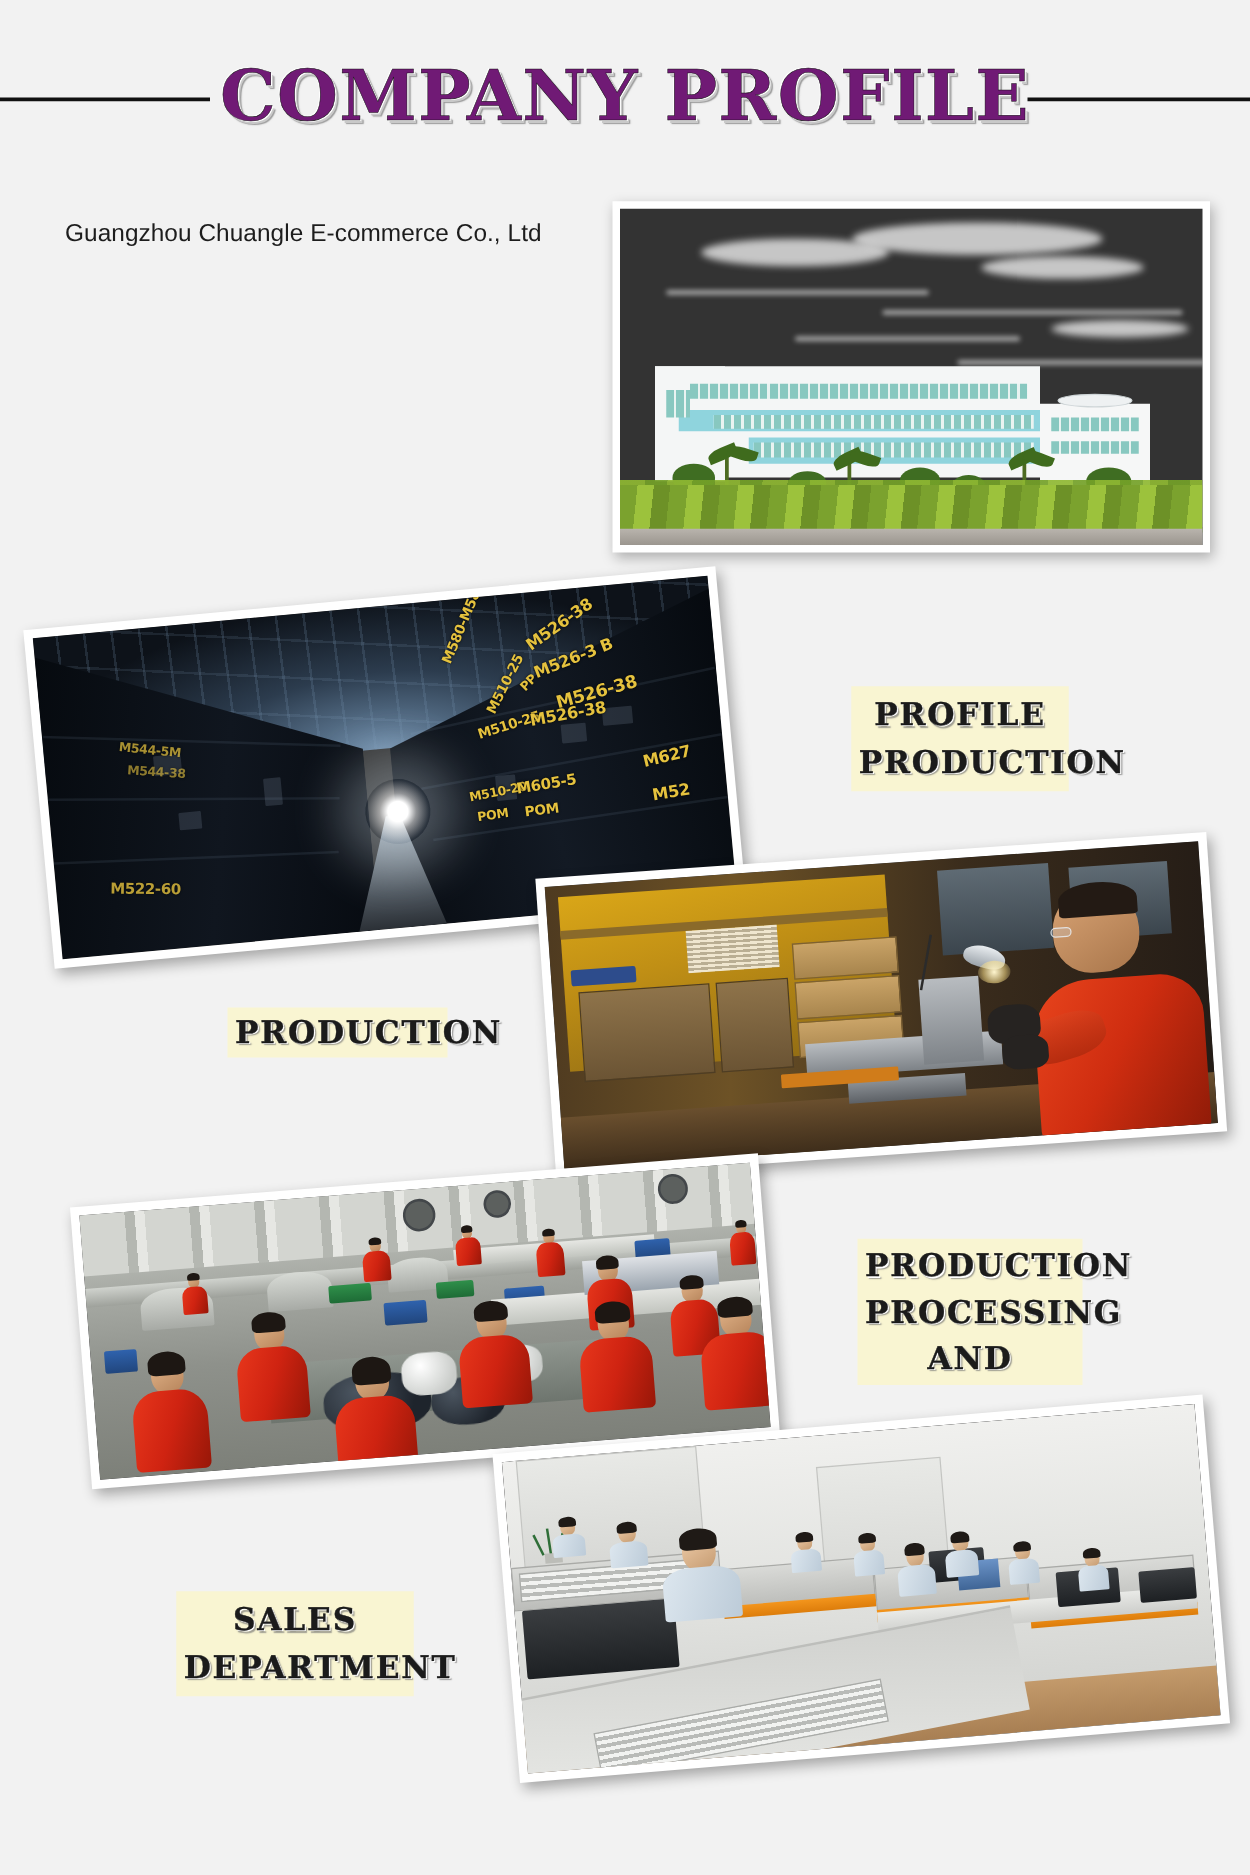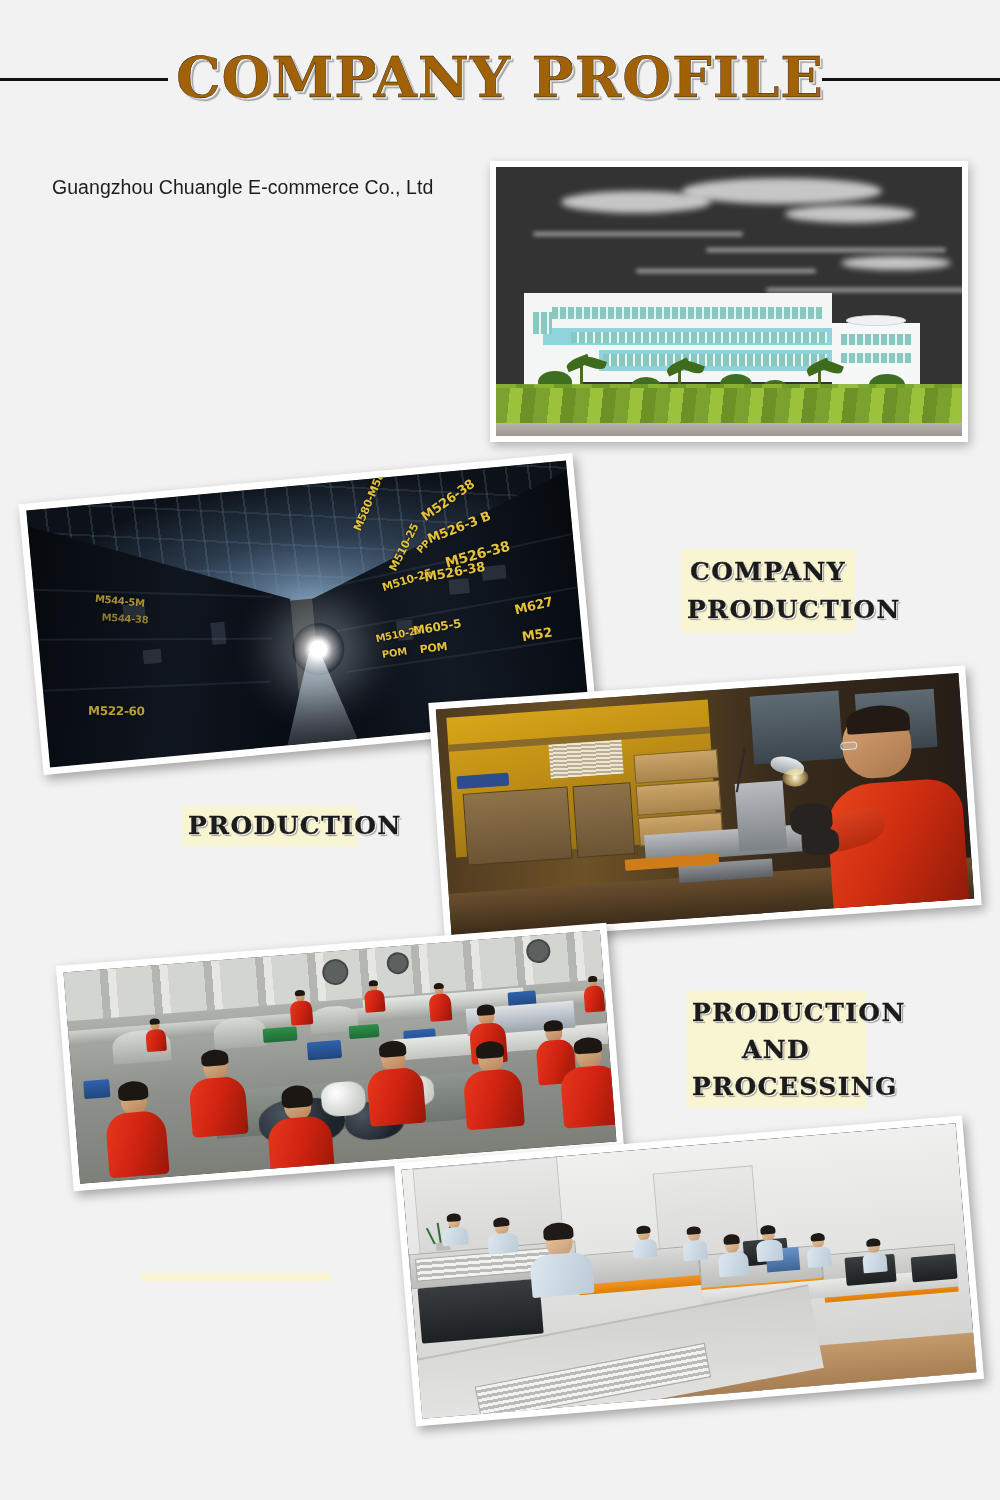--- a/index.html
+++ b/index.html
@@ -33,21 +33,21 @@
     position: absolute;
     top: 42px;
     left: 0;
     width: 1000px;
     text-align: center;
     font-family: "DejaVu Serif", "Liberation Serif", serif;
     font-size: 56px;
     line-height: 70px;
     font-weight: 700;
     letter-spacing: 1px;
-    color: #a16207;
+    color: #701a75;
     font-variant: small-caps;
     text-shadow:
        1px 1px 0 #ffffff,
        2px 2px 0 #c9c9c9,
        3px 3px 1px rgba(80,80,80,.55),
       -1px -1px 0 rgba(255,255,255,.85);
     -webkit-text-stroke: 0.4px #0c0c0c;
   }
 
   
@@ -546,28 +546,30 @@
       <div class="p-hair" style="top:-2px;width:14px;height:8px;"></div>
       <div class="p-body" style="top:12px;width:24px;height:20px;"></div>
     </div>
 
     <div class="sl-partition-front"></div>
     <div class="sl-blinds" style="left:10%;bottom:2%;width:42%;height:14%;transform:rotate(-6deg);"></div>
   </div>
 </div>
 
 <div class="caption" id="cap-warehouse">
-  <div>COMPANY</div>
+  <div>PROFILE</div>
   <div>PRODUCTION</div>
 </div>
 
 <div class="caption" id="cap-production">
   <div>PRODUCTION</div>
 </div>
 
 <div class="caption" id="cap-processing">
   <div>PRODUCTION</div>
+  <div>PROCESSING</div>
   <div>AND</div>
-  <div>PROCESSING</div>
 </div>
 
 <div class="caption" id="cap-sales">
+  <div>SALES</div>
+  <div>DEPARTMENT</div>
 </div>
 
 </body></html>

